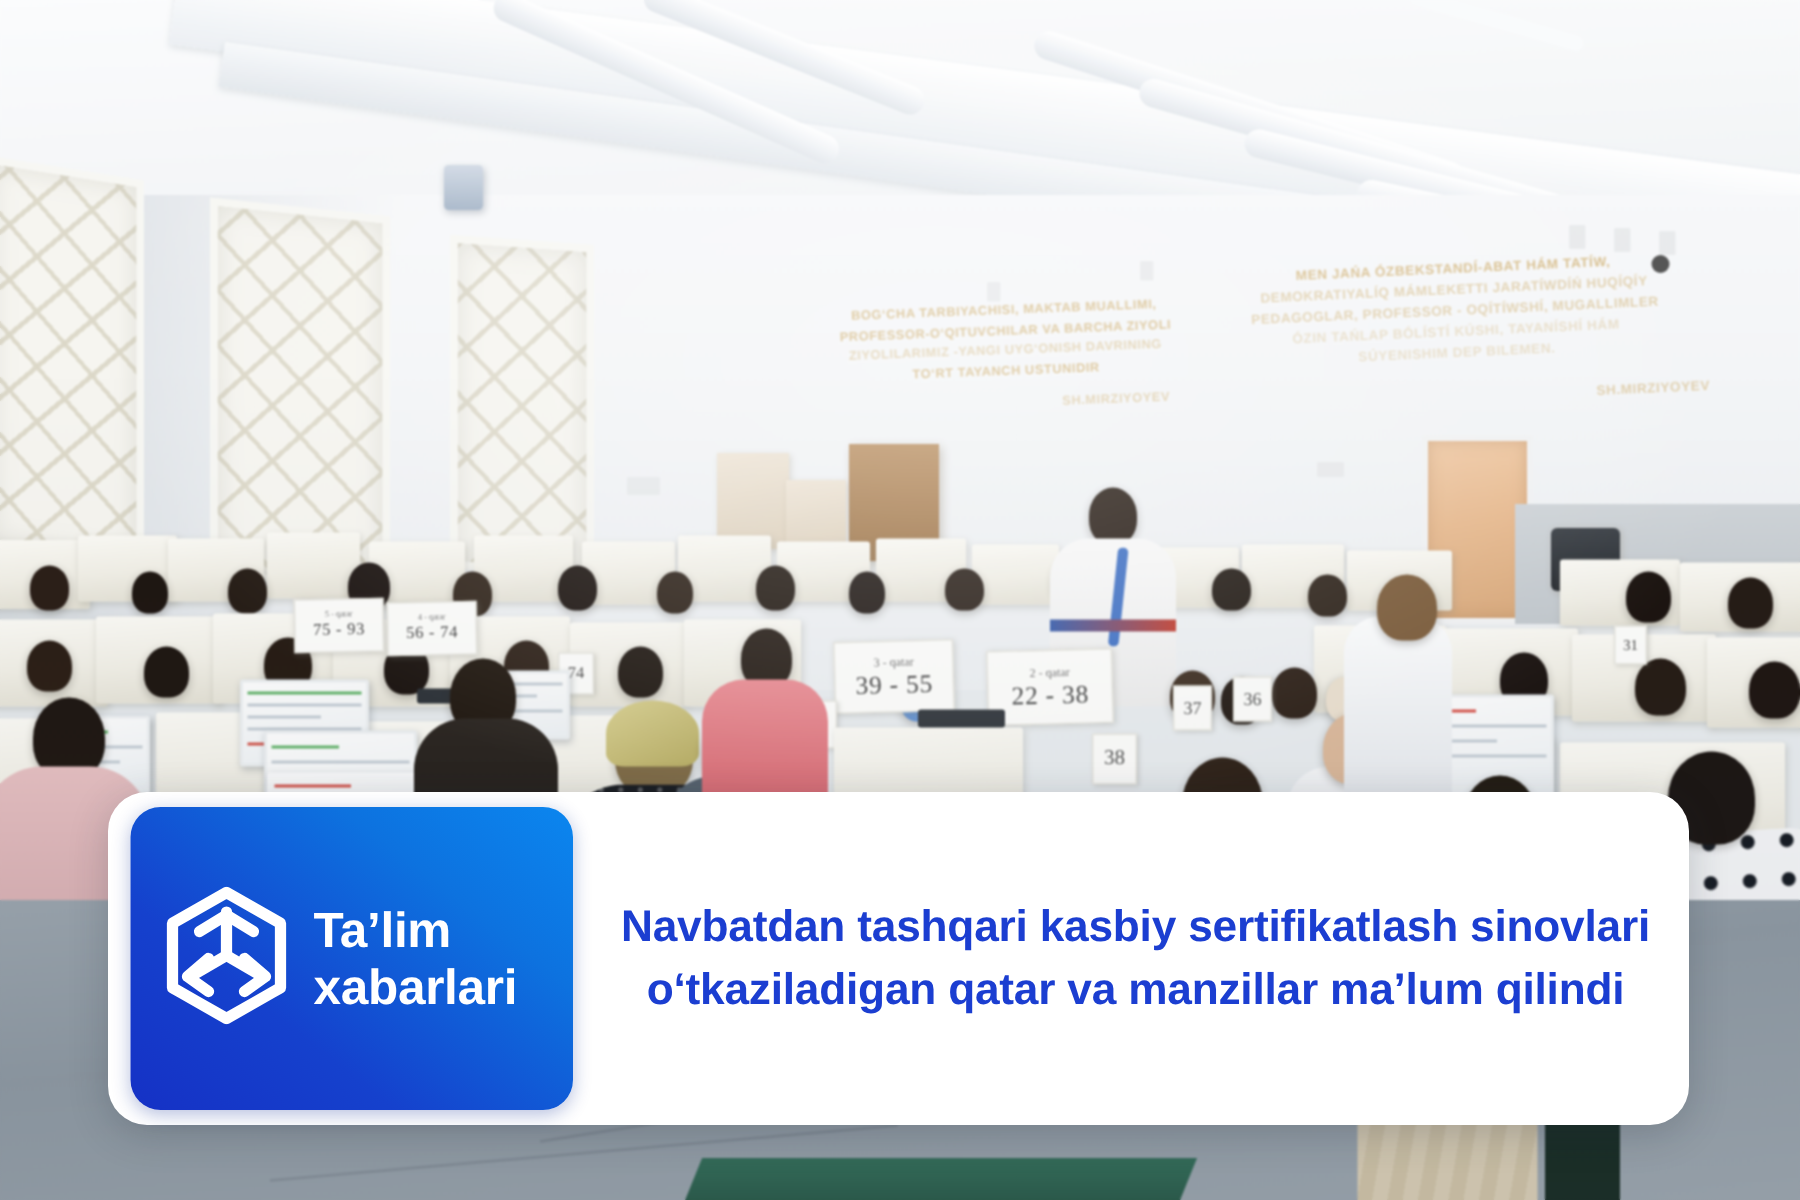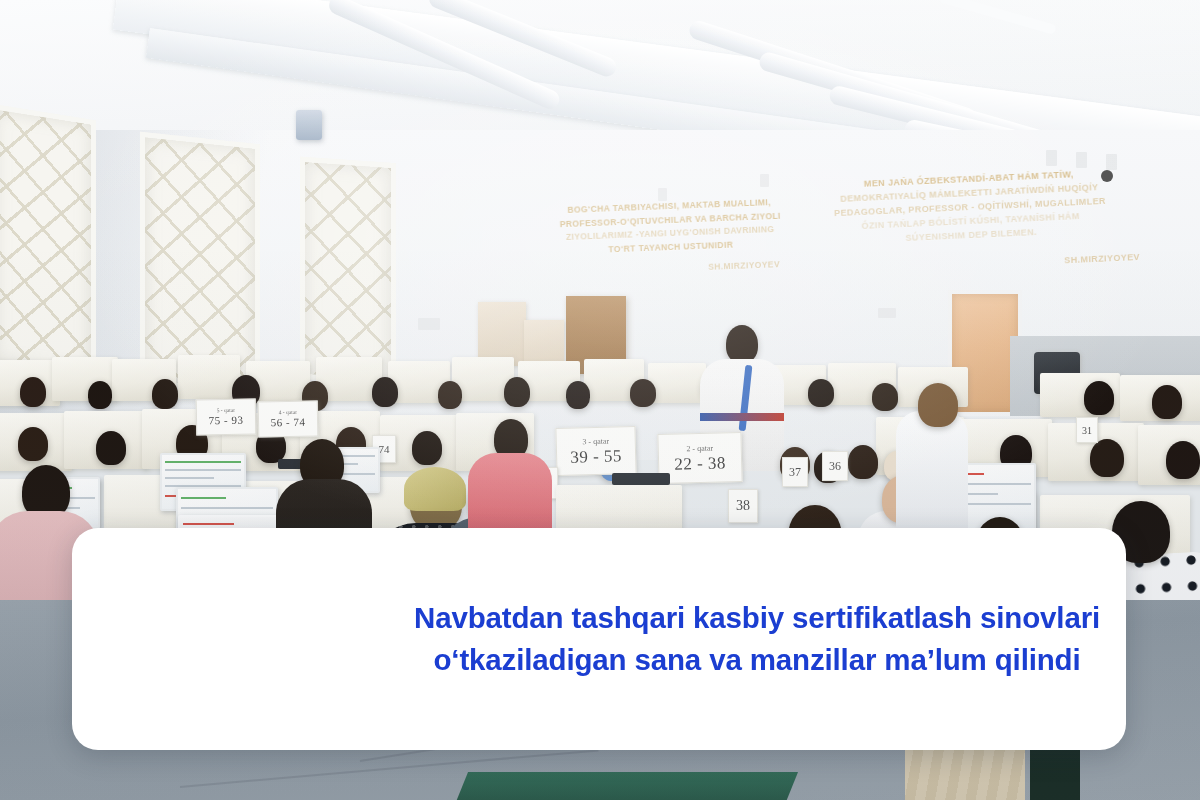--- a/index.html
+++ b/index.html
@@ -591,17 +591,41 @@
     <div class="green-block"></div>
     <div class="wood-strip"></div>
     <div class="dark-strip"></div>
 
     <div class="photo-haze"></div>
     <div class="photo-blur"></div>
   </div>
 
   <div class="news-card">
 
-
-    <div class="headline">Navbatdan tashqari kasbiy sertifikatlash sinovlari o‘tkaziladigan sana va manzillar ma’lum qilindi</div>
+    <div class="badge">
+      <span class="cube-icon">
+        <svg width="84" height="92" viewBox="0 0 84 92" fill="none" aria-hidden="true">
+
+          <path d="M42 4 L78 24.5 L78 67.5 L42 88 L6 67.5 L6 24.5 Z" stroke="#ffffff" stroke-width="7.5" stroke-linejoin="round" fill="none"></path>
+
+          <path d="M42 17 L42 46" stroke="#ffffff" stroke-width="7.5" stroke-linecap="round"></path>
+
+          <path d="M24 30 L42 19 L60 30" stroke="#ffffff" stroke-width="7.5" stroke-linecap="round" stroke-linejoin="round" fill="none"></path>
+
+          <path d="M42 46 L18 60" stroke="#ffffff" stroke-width="7.5" stroke-linecap="round"></path>
+          <path d="M30 48 L16 60 L30 70" stroke="#ffffff" stroke-width="7.5" stroke-linecap="round" stroke-linejoin="round" fill="none"></path>
+
+          <path d="M42 46 L66 60" stroke="#ffffff" stroke-width="7.5" stroke-linecap="round"></path>
+          <path d="M54 48 L68 60 L54 70" stroke="#ffffff" stroke-width="7.5" stroke-linecap="round" stroke-linejoin="round" fill="none"></path>
+
+          <path d="M42 46 L42 74" stroke="#ffffff" stroke-width="7.5" stroke-linecap="round" opacity="0"></path>
+        </svg>
+      </span>
+      <span class="badge-text">
+        <span>Ta’lim</span><br>
+        <span>xabarlari</span>
+      </span>
+    </div>
+
+    <div class="headline">Navbatdan tashqari kasbiy sertifikatlash sinovlari o‘tkaziladigan qatar va manzillar ma’lum qilindi</div>
   </div>
 
 </div>
 
 </body></html>

